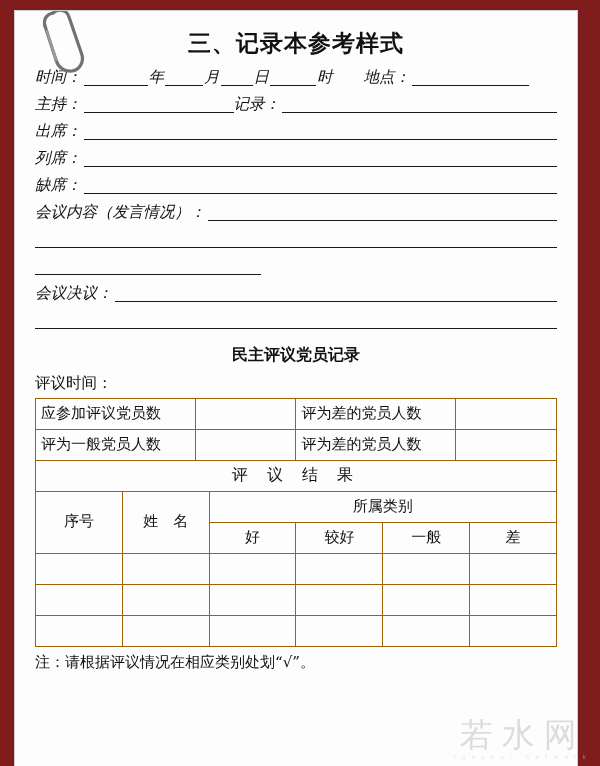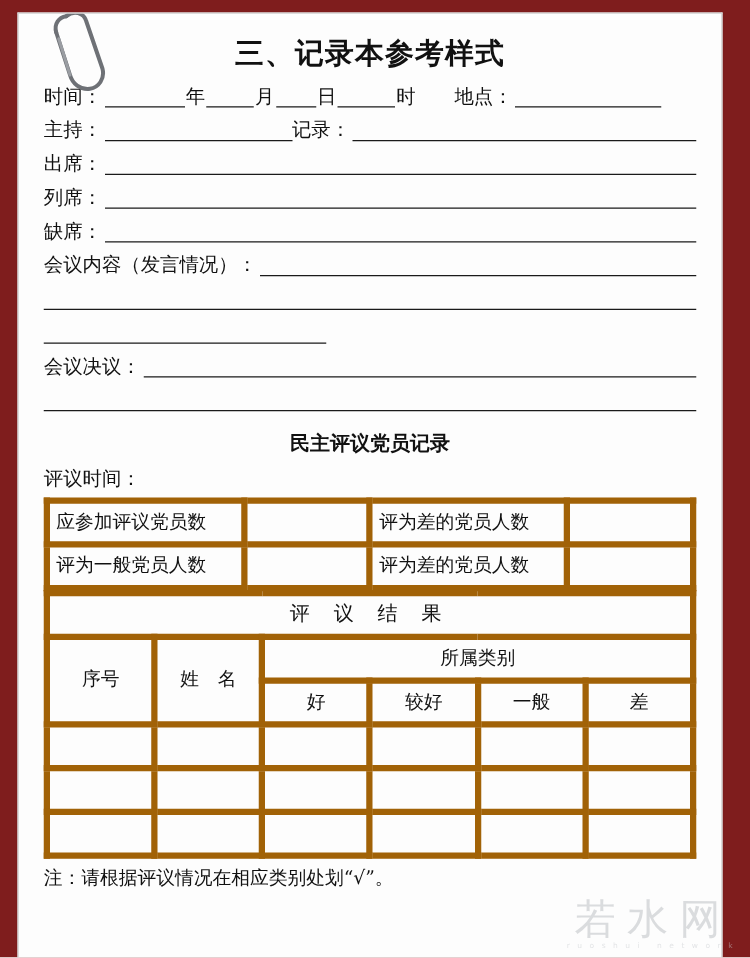--- a/index.html
+++ b/index.html
@@ -81,20 +81,21 @@
   .form-area {
     margin-top: 10px;
     font-size: 15.5px;
     line-height: 1.0;
   }
   .fline {
     display: flex;
     align-items: flex-end;
     margin-bottom: 9px;
     white-space: nowrap;
+    font-style: italic;
   }
   .flabel {
     flex: 0 0 auto;
     padding-right: 2px;
   }
   .blank {
     display: inline-block;
     border-bottom: 1.3px solid #1a1a1a;
     height: 17px;
     flex: 0 0 auto;
@@ -124,21 +125,21 @@
   }
 
   
   table.grid {
     border-collapse: collapse;
     width: 100%;
     table-layout: fixed;
     font-size: 15px;
   }
   table.grid td {
-    border: 5px solid #a16207;
+    border: 1px solid #a16207;
     height: 28px;
     padding: 1px 4px;
     text-align: center;
     vertical-align: middle;
     line-height: 1.15;
   }
   table.grid td.lbl {
     text-align: left;
     padding-left: 5px;
     white-space: nowrap;

